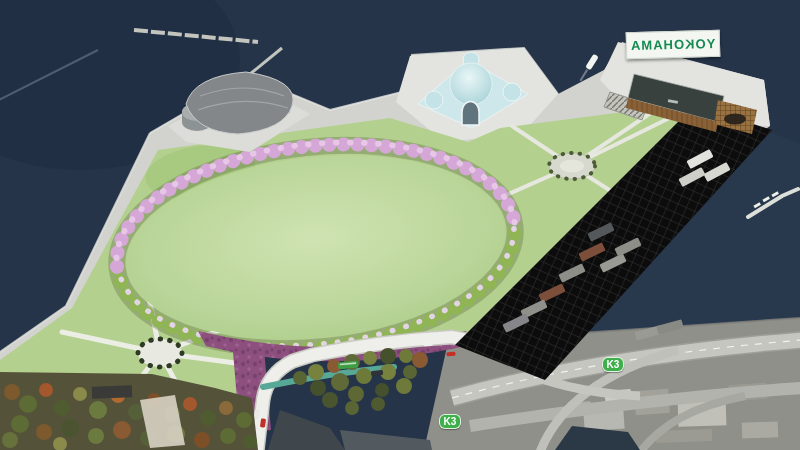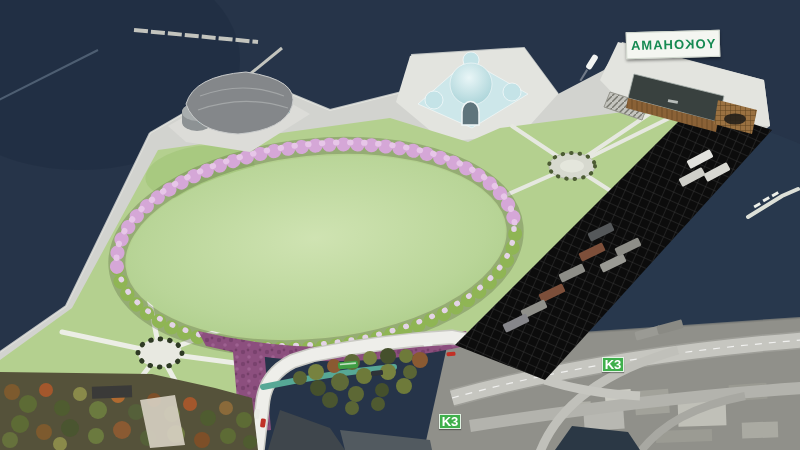--- a/index.html
+++ b/index.html
@@ -14,23 +14,23 @@
     display:flex;align-items:center;justify-content:center;
     border:1px solid #cfd6cc;box-shadow:0 2px 3px rgba(0,0,0,.4);
     transform:rotate(-1.5deg);
   }
   .rooftop-sign span{
     font-weight:bold;font-size:13px;letter-spacing:1px;
     transform:scaleX(-1); 
     white-space:nowrap;
   }
   .shield{
-    width:20px;height:13px;border-radius:0;border:1px solid rgba(255,255,255,.85);
+    width:20px;height:13px;border-radius:6px;border:1px solid rgba(255,255,255,.85);
     display:flex;align-items:center;justify-content:center;
-    font-size:13px;font-weight:bold;line-height:1;box-shadow:0 1px 1px rgba(0,0,0,.35);
+    font-size:10px;font-weight:bold;line-height:1;box-shadow:0 1px 1px rgba(0,0,0,.35);
   }
   .shield.k3-upper{left:602px;top:357px;}
   .shield.k3-lower{left:439px;top:414px;}
 </style>
 </head>
 <body>
 
 <div class="stage">
 
 <svg viewBox="0 0 800 450" width="800" height="450">

